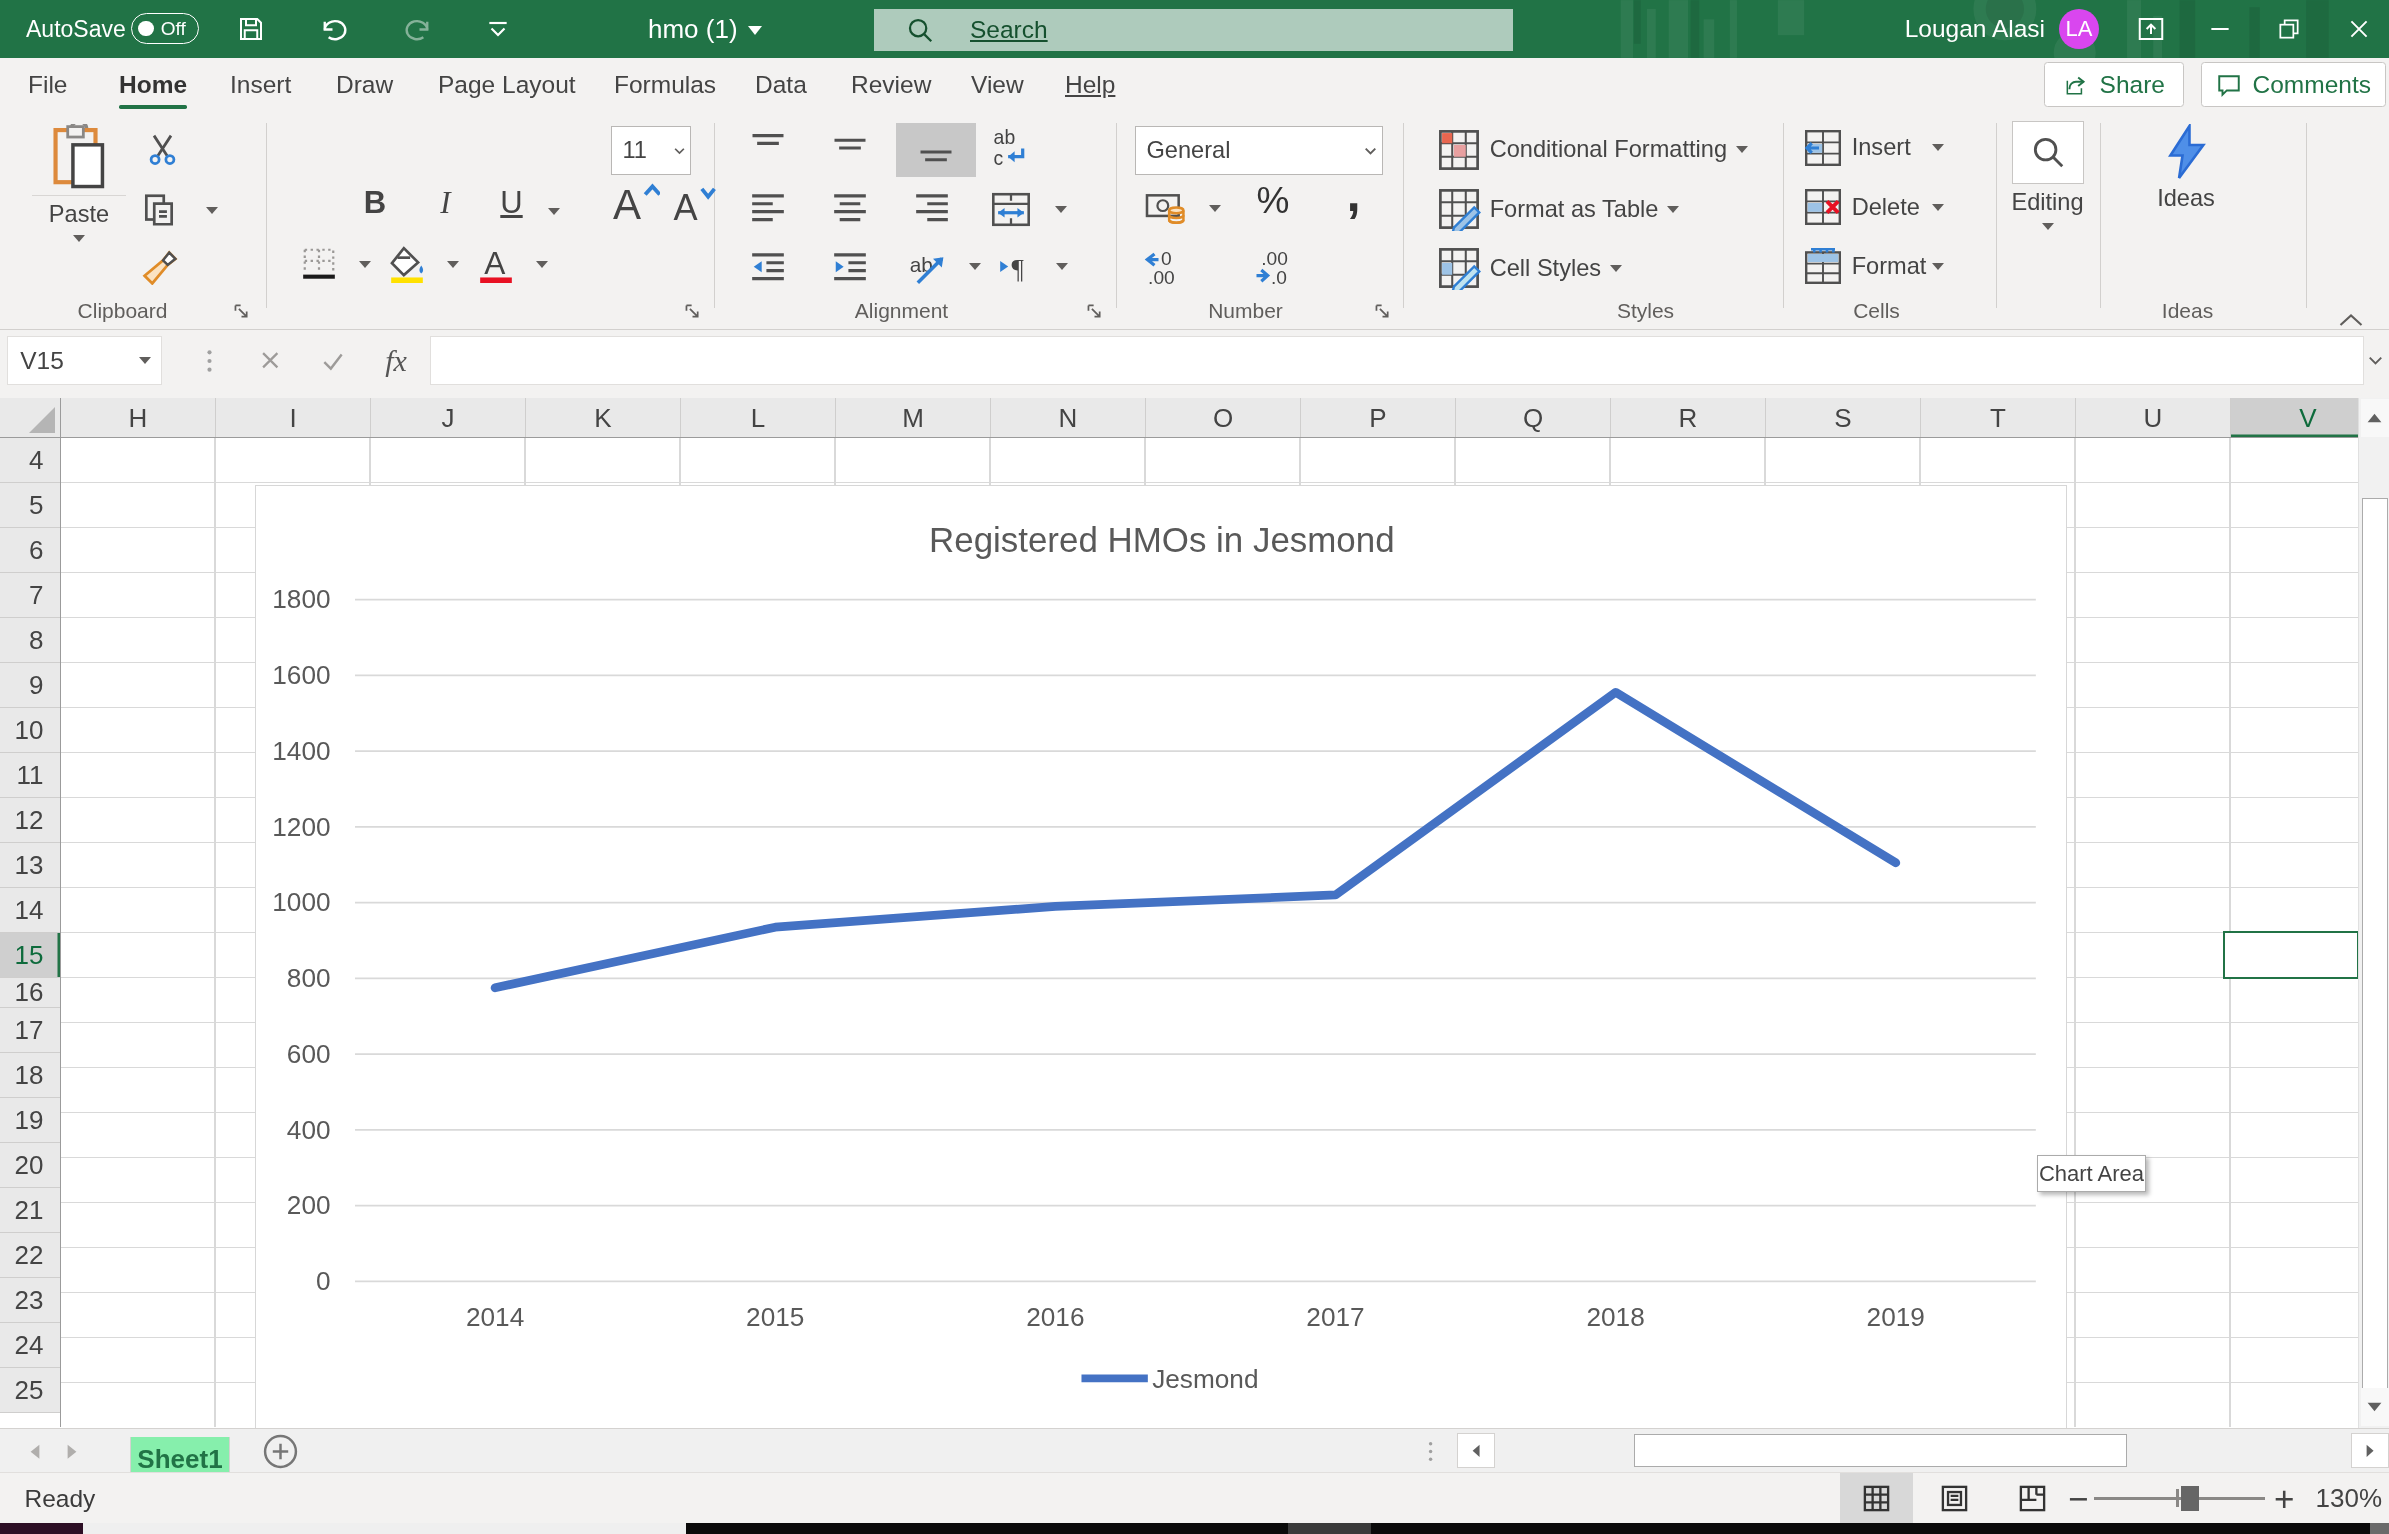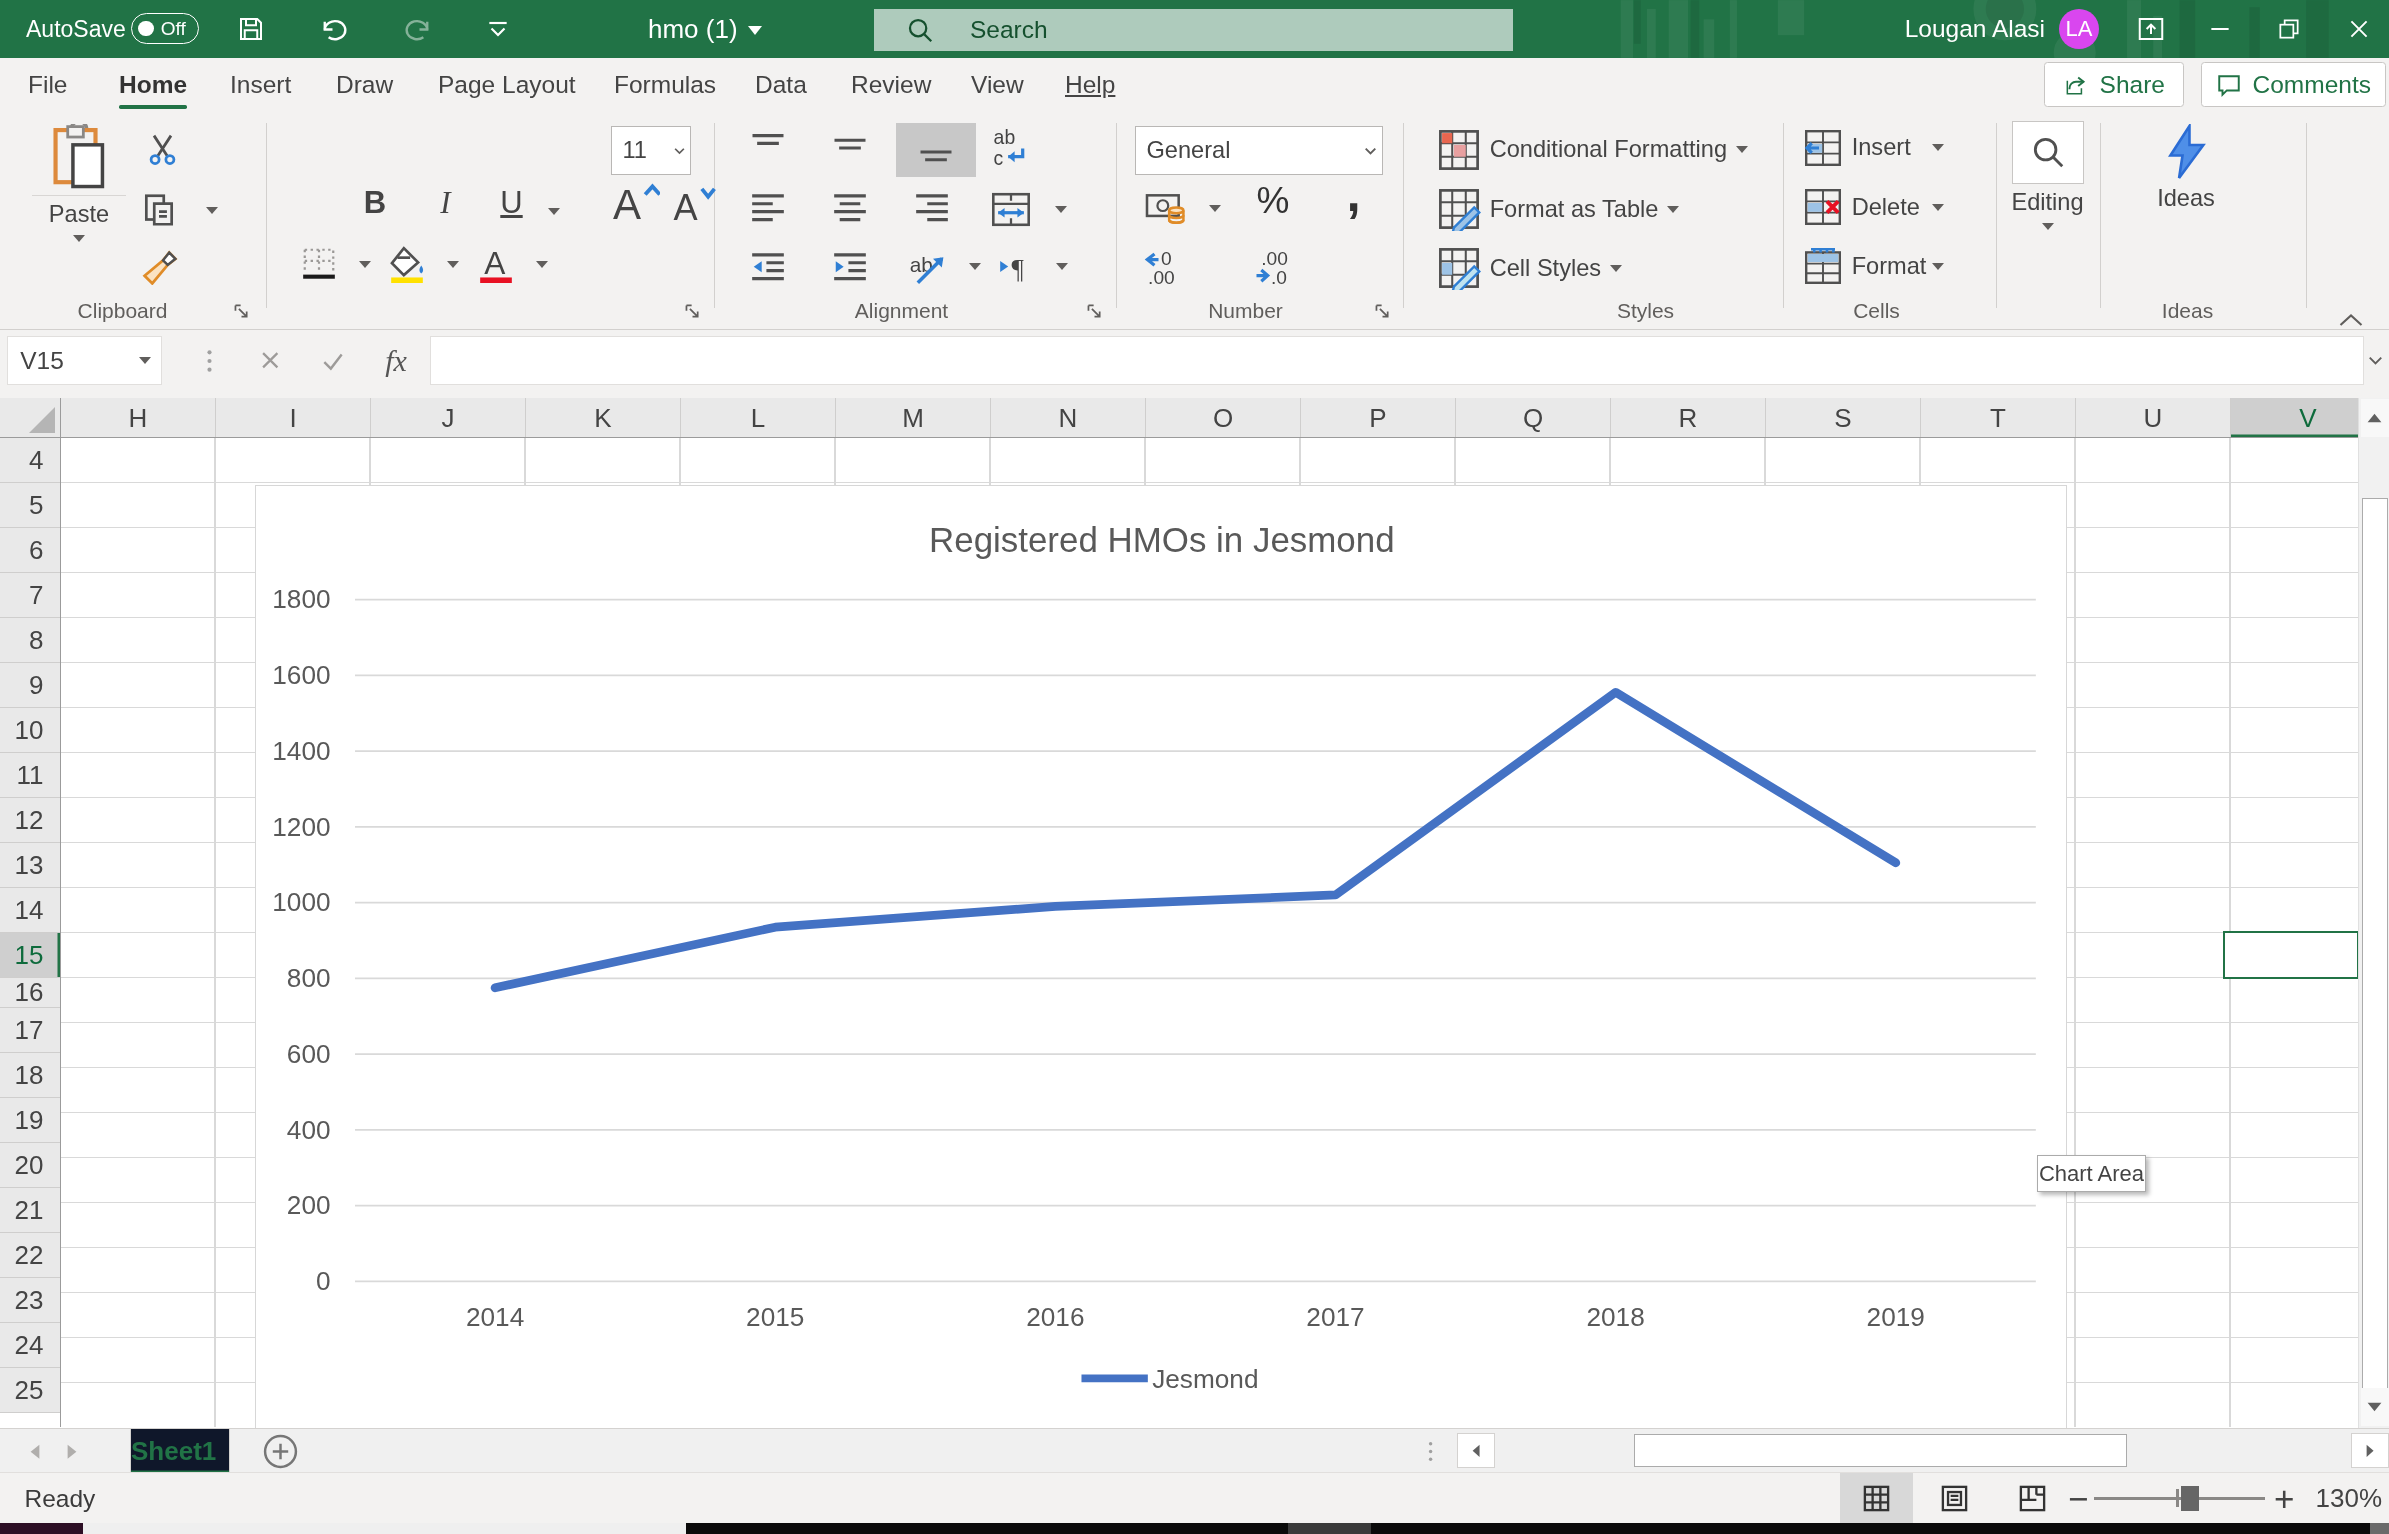--- a/index.html
+++ b/index.html
@@ -12,21 +12,21 @@
   .tb-item { position:absolute; top:0; height:58px; display:flex; align-items:center; }
   #autosave-label { left:26px; font-size:23px; }
   #autosave-toggle { left:131px; width:68px; height:31px; top:13px; border:1.7px solid #fff; border-radius:15.7px; display:flex; align-items:center; padding-left:6.1px; gap:7px; }
   #autosave-knob { width:15.7px; height:15.7px; background:#fff; border-radius:50%; }
   #autosave-state { font-size:19px; color:#fff; }
   .tb-icon { position:absolute; top:0; height:58px; display:flex; align-items:center; justify-content:center; }
   #doc-title { left:648px; font-size:26px; gap:10.5px; }
   #doc-title .caret { width:0; height:0; border-left:7.9px solid transparent; border-right:7.9px solid transparent; border-top:9.6px solid #fff; margin-top:3.5px; }
   #search-box { position:absolute; left:874px; top:8.7px; width:639px; height:42px; background:#aecbbc; display:flex; align-items:center; }
   #search-box .glyph { margin-left:31px; }
-  #search-placeholder { font-size:24.5px; color:#15502e; margin-left:35px; }
+  #search-placeholder { font-size:24.5px; color:#15502e; margin-left:35px;text-decoration:underline; }
   #account { right:290px; gap:14px; }
   #user-name { font-size:24.5px; color:#fff; }
   #avatar { width:40px; height:40px; border-radius:50%; background:#d946ef; color:#fff; font-size:22px; display:flex; align-items:center; justify-content:center; }
 
   
   #tabrow { position:absolute; left:0; top:58px; width:2389px; height:54px; background:#f3f2f1; }
   .menu-tab { position:absolute; top:0; height:54px; display:flex; align-items:center; font-size:24.5px; color:#444; }
   .menu-tab.active { font-weight:bold; color:#333; }
   .menu-tab.active:after { content:""; position:absolute; left:0; right:0; bottom:2.6px; height:4.4px; background:#217346; border-radius:1.7px; }
   .pill-btn { position:absolute; top:4.4px; height:45px; background:#fff; border:0.9px solid #c8c6c4; border-radius:3.5px; display:flex; align-items:center; justify-content:center; gap:10.5px; color:#217346; font-size:24.5px; }
@@ -72,21 +72,21 @@
   #vscrollbar { position:absolute; left:2358px; top:0px; width:31px; height:1030px; background:#f1f1f1; border-left:0.9px solid #e0e0e0; }
   .scroll-arrow { position:absolute; left:1.7px; width:28px; height:38px; background:#f8f8f8; display:flex; align-items:center; justify-content:center; }
   #vthumb { position:absolute; left:2.6px; top:100px; width:26px; height:891px; background:#fff; border:1.7px solid #ababab; }
 
   
   #chart { position:absolute; left:255px; top:485px; width:1812px; height:947px; background:#fff; border:1.7px solid #d7d7d7; }
   #chart-tooltip { position:absolute; left:2037px; top:1155px; width:109px; height:37px; background:#fff; border:0.9px solid #ababab; box-shadow:2.6px 2.6px 4.4px rgba(0,0,0,0.28); display:flex; align-items:center; justify-content:center; font-size:22px; color:#444; }
 
   
   #sheetbar { position:absolute; left:0; top:1428px; width:2389px; height:45px; background:#f0f0f0; border-top:0.9px solid #d4d2d0; }
-  #sheet-tab { position:absolute; left:130px; top:0; width:100px; height:45px; background:#0f172a; border-left:0.9px solid #d4d2d0; border-right:0.9px solid #d4d2d0; display:flex; align-items:center; font-size:26px; font-weight:bold; color:#217346; box-shadow:inset 0 -3.5px 0 #217346; }
+  #sheet-tab { position:absolute; left:130px; top:8px; width:100px; height:45px; background:#86efac; border-left:0.9px solid #d4d2d0; border-right:0.9px solid #d4d2d0; display:flex; align-items:center; justify-content:center; font-size:26px; font-weight:bold; color:#217346; box-shadow:inset 0 -3.5px 0 #217346; }
   #hthumb { position:absolute; left:1634px; top:5.2px; width:493px; height:33px; background:#fff; border:1.7px solid #ababab; }
 
   
   #statusbar { position:absolute; left:0; top:1472px; width:2389px; height:51px; background:#f3f2f1; border-top:0.9px solid #e1dfdd; }
   #status-ready { position:absolute; left:24.5px; top:0; height:51px; display:flex; align-items:center; font-size:24.5px; color:#3b3b3b; }
   .view-btn { position:absolute; top:0; height:51px; width:73px; display:flex; align-items:center; justify-content:center; }
   .view-btn.active { background:#d8d8d8; }
   #zoom-out-btn, #zoom-in-btn { position:absolute; top:0; height:51px; display:flex; align-items:center; font-size:35px; color:#444; font-weight:normal; }
   #zoom-track { position:absolute; left:2094px; top:1497px; width:171px; height:2.6px; background:#8a8886; }
   #zoom-notch { position:absolute; left:2176px; top:1489px; width:2.6px; height:18.3px; background:#8a8886; }

